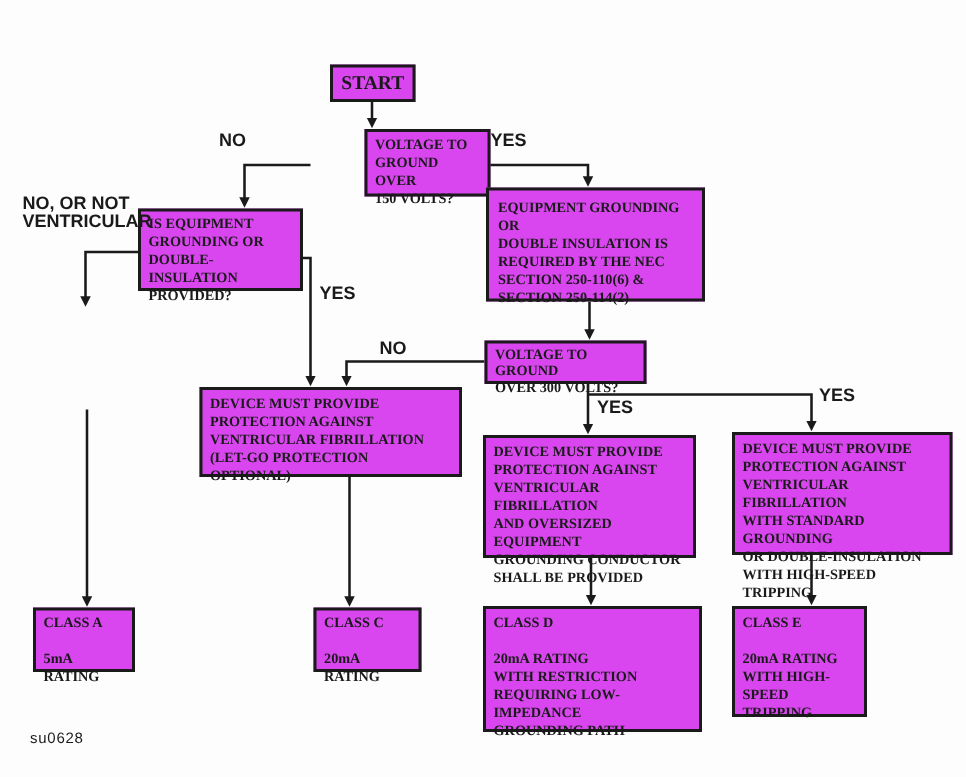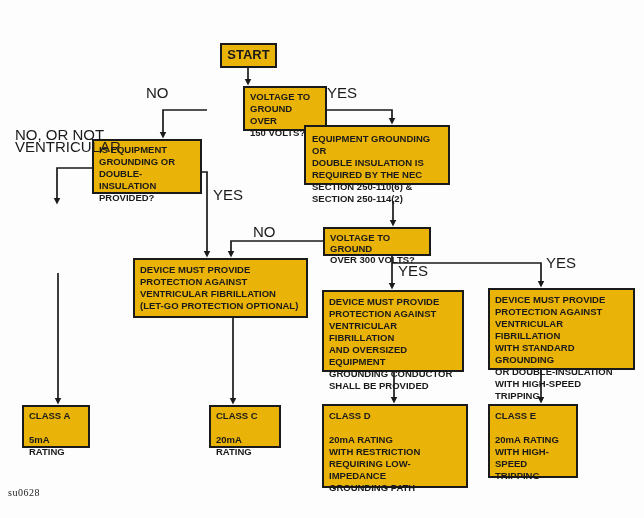--- a/index.html
+++ b/index.html
@@ -4,30 +4,30 @@
 <style>
   html,body{margin:0;padding:0;}
   body{background:#e8e8e8;font-family:"Liberation Sans",sans-serif;}
   .canvas{
     position:relative;width:644px;height:518px;background:#fdfdfd;
     overflow:hidden;color:#1a1a1a;
   }
   .wires{position:absolute;left:0;top:0;width:644px;height:518px;}
   .node{
     position:absolute;box-sizing:border-box;
-    border:2px solid #1a1a1a;background:#eab308;
+    border:2px solid #1a1a1a;background:#d946ef;
     font-size:9.5px;font-weight:700;line-height:12px;
-    white-space:pre-line;padding:4px 5px;letter-spacing:0;
+    white-space:pre-line;padding:4px 5px;letter-spacing:0;font-family:Liberation Serif, serif;
   }
   .node.start{
     font-size:13px;line-height:20px;text-align:center;padding:0;
   }
   .node.small2{padding:3px 5px;line-height:11px;}
   .lbl{
-    position:absolute;font-size:15px;font-weight:400;line-height:12px;
+    position:absolute;font-size:12px;font-weight:700;line-height:12px;
     white-space:pre-line;
   }
   .caption{
     position:absolute;font-size:10px;font-weight:400;letter-spacing:0.5px;
   }
 </style>
 </head>
 <body>
 
 <div class="canvas">
@@ -59,21 +59,21 @@
 
   <div class="node" style="left:207px;top:86px;width:84px;height:45px;padding:3px 5px;line-height:12px;margin-left:36px;">VOLTAGE TO
 GROUND OVER
 150 VOLTS?</div>
 
   <div class="node" style="left:92px;top:139px;width:110px;height:55px;padding:3px 5px;">IS EQUIPMENT
 GROUNDING OR
 DOUBLE-INSULATION
 PROVIDED?</div>
 
-  <div class="node" style="left:304px;top:125px;width:146px;height:60px;padding:6px 6px;">EQUIPMENT GROUNDING OR
+  <div class="node" style="left:324px;top:125px;width:146px;height:76px;padding:6px 6px;">EQUIPMENT GROUNDING OR
 DOUBLE INSULATION IS
 REQUIRED BY THE NEC
 SECTION 250-110(6) &amp;
 SECTION 250-114(2)</div>
 
 
   <div class="node small2" style="left:323px;top:227px;width:108px;height:29px;">VOLTAGE TO GROUND
 OVER 300 VOLTS?</div>
 
   <div class="node" style="left:133px;top:258px;width:175px;height:60px;">DEVICE MUST PROVIDE
@@ -124,15 +124,15 @@
 VENTRICULAR</div>
 
   <div class="lbl" style="left:213px;top:189px;">YES</div>
 
   <div class="lbl" style="left:253px;top:226px;">NO</div>
 
   <div class="lbl" style="left:398px;top:265px;">YES</div>
 
   <div class="lbl" style="left:546px;top:257px;">YES</div>
 
-  <div class="caption" style="left:8px;top:487px;font-family:Liberation Serif, serif;">su0628</div>
+  <div class="caption" style="left:20px;top:487px;">su0628</div>
 
 </div>
 
 </body></html>

